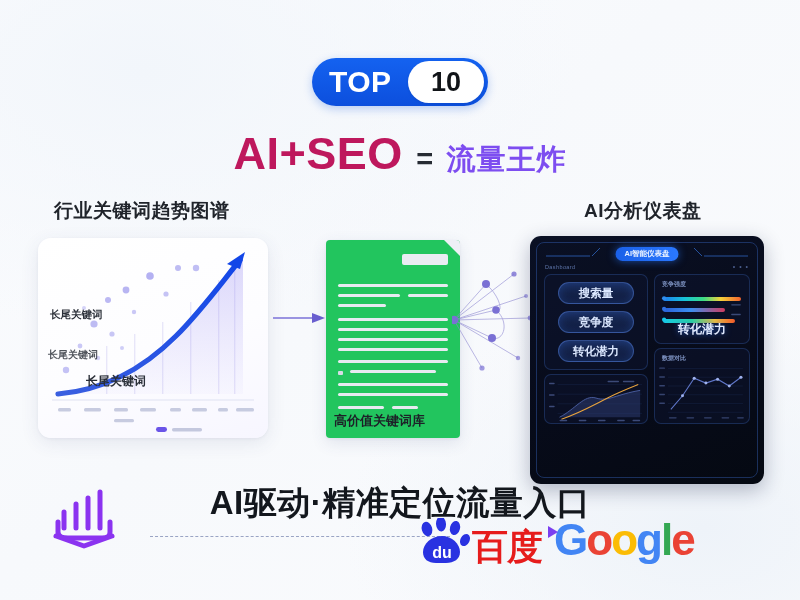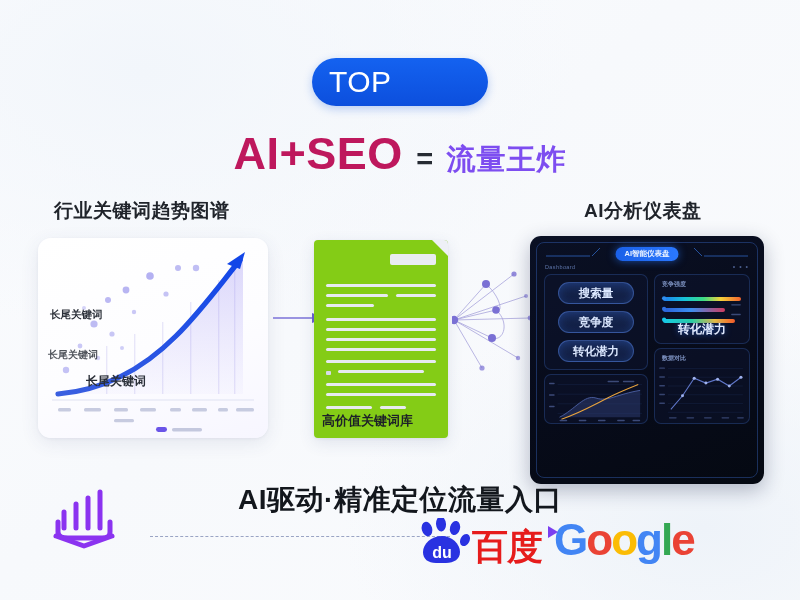--- a/index.html
+++ b/index.html
@@ -19,21 +19,21 @@
   .top-badge {
     position: absolute; left: 312px; top: 58px;
     width: 176px; height: 48px;
     background: linear-gradient(180deg,#1462f0 0%,#0c4fdd 100%);
     border-radius: 26px;
     box-shadow: 0 3px 10px rgba(20,90,220,.28);
     display: flex; align-items: center; justify-content: flex-start;
     padding-left: 17px;
   }
   .top-badge .word {
-    color: #ffffff; font-size: 30px; font-weight: 400; letter-spacing: .5px;
+    color: #ffffff; font-size: 30px; font-weight: 700; letter-spacing: .5px;
     line-height: 1;
   }
   .top-badge .num-pill {
     position: absolute; right: 4px; top: 3px;
     width: 76px; height: 42px; background: #ffffff; border-radius: 21px;
     display: flex; align-items: center; justify-content: center;
     box-shadow: 0 1px 3px rgba(0,0,0,.08);
   }
   .top-badge .num-pill span {
     color: #111418; font-size: 27px; font-weight: 700; line-height: 1;
@@ -70,22 +70,22 @@
   }
   .kw-a { left: 12px;  top: 70px;  font-size: 10.5px; }
   .kw-b { left: 10px;  top: 110px; font-size: 10px; opacity: .82;}
   .kw-c { left: 48px;  top: 135px; font-size: 12px; }
 
   
   .arrow1 { position: absolute; left: 273px; top: 311px; width: 52px; height: 14px; }
 
   
   .card-doc {
-    position: absolute; left: 314px; top: 240px; width: 134px; height: 198px;
-    background: #84cc16;
+    position: absolute; left: 326px; top: 240px; width: 134px; height: 198px;
+    background: #22c55e;
     border-radius: 4px;
     box-shadow: 0 5px 16px rgba(60,70,120,.12), 0 1px 3px rgba(60,70,120,.07);
     overflow: hidden;
   }
   .doc-fold {
     position: absolute; right: 0; top: 0; width: 0; height: 0;
     border-left: 16px solid transparent; border-top: 16px solid #eef0f6;
   }
   .doc-hd {
     position: absolute; right: 12px; top: 14px; width: 46px; height: 11px;
@@ -158,21 +158,21 @@
   .gauge-cap {
     position: absolute; left: 0; right: 0; bottom: 5px; text-align: center;
     color: #e2ebff; font-size: 12px; font-weight: 700; white-space: nowrap;
     text-shadow: 0 0 6px rgba(40,100,220,.8);
   }
   .dash-svg { position: absolute; inset: 0; width: 100%; height: 100%; }
 
   
   .tagline {
     position: absolute; left: 0; right: 0; top: 481px; text-align: center;
-    color: #13171d; font-size: 28px; font-weight: 700; letter-spacing: .5px;
+    color: #13171d; font-size: 33px; font-weight: 700; letter-spacing: .5px;
     white-space: nowrap;
   }
   .growth-icon { position: absolute; left: 48px; top: 486px; width: 74px; height: 66px; }
   .dashline {
     position: absolute; left: 150px; top: 536px; width: 300px; height: 1px;
     border-top: 1px dashed #9aa4c4;
   }
   .logos { position: absolute; left: 418px; top: 518px; height: 66px; display: flex; align-items: flex-start; }
   .baidu-wrap { display: flex; align-items: flex-end; }
   .baidu-text {
@@ -184,20 +184,23 @@
   .g-b2 { color: #4285F4; } .g-g { color: #34A853; } .g-r2 { color: #EA4335; }
   .play-mark { position: absolute; left: 545px; top: 524px; width: 16px; height: 16px; }
 </style>
 </head>
 <body>
 
 <div class="stage">
 
   <div class="top-badge">
     <span class="word">TOP</span>
+    <span class="num-pill">
+      <span>10</span>
+    </span>
   </div>
 
   <div class="headline">
     <span class="h-red">AI+SEO</span>
     <span class="h-eq">=</span>
     <span class="h-purp">流量王炸</span>
   </div>
 
   <div class="cap cap-right">AI分析仪表盘</div>
   <div class="cap cap-left">行业关键词趋势图谱</div>

